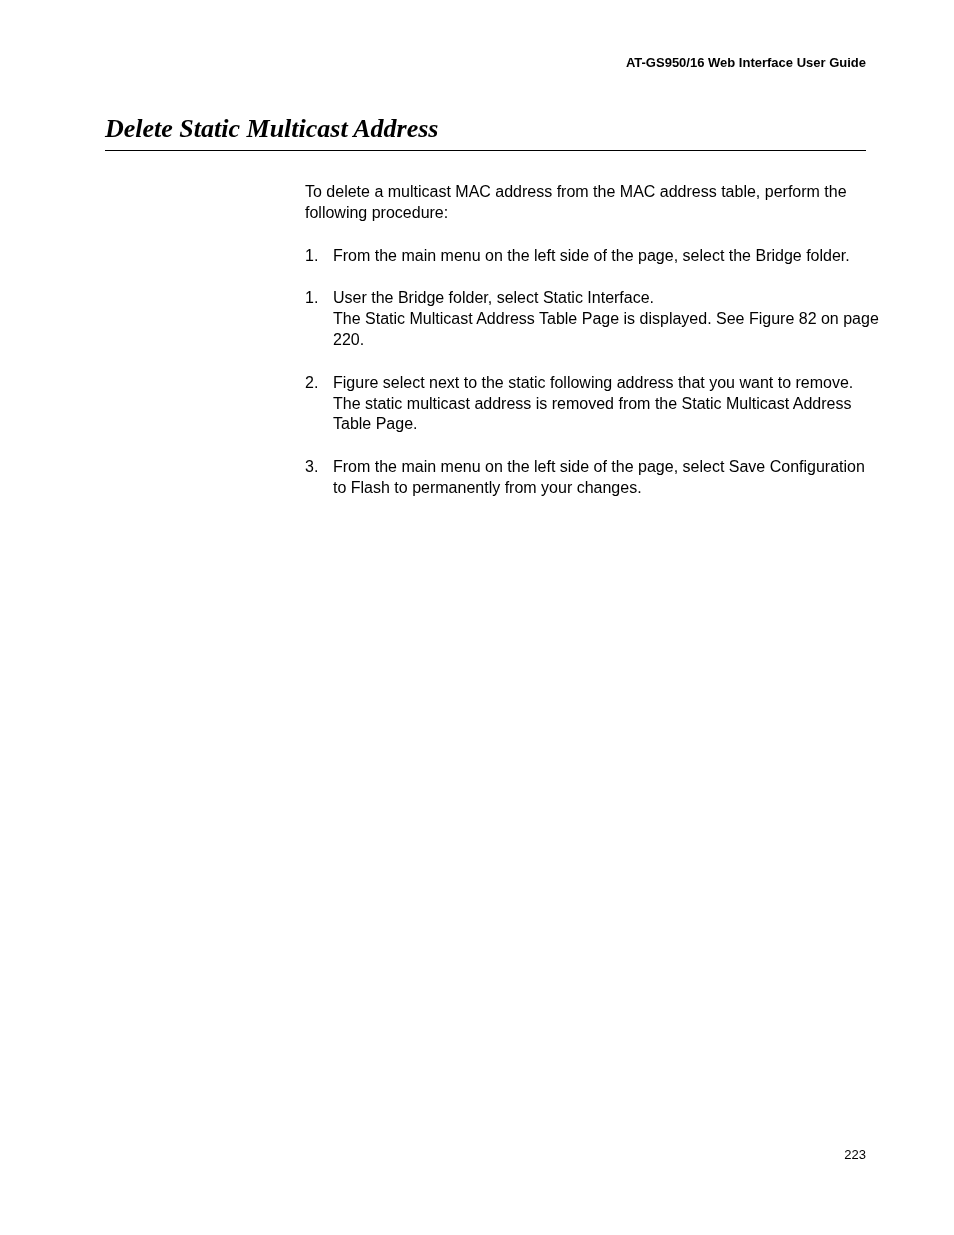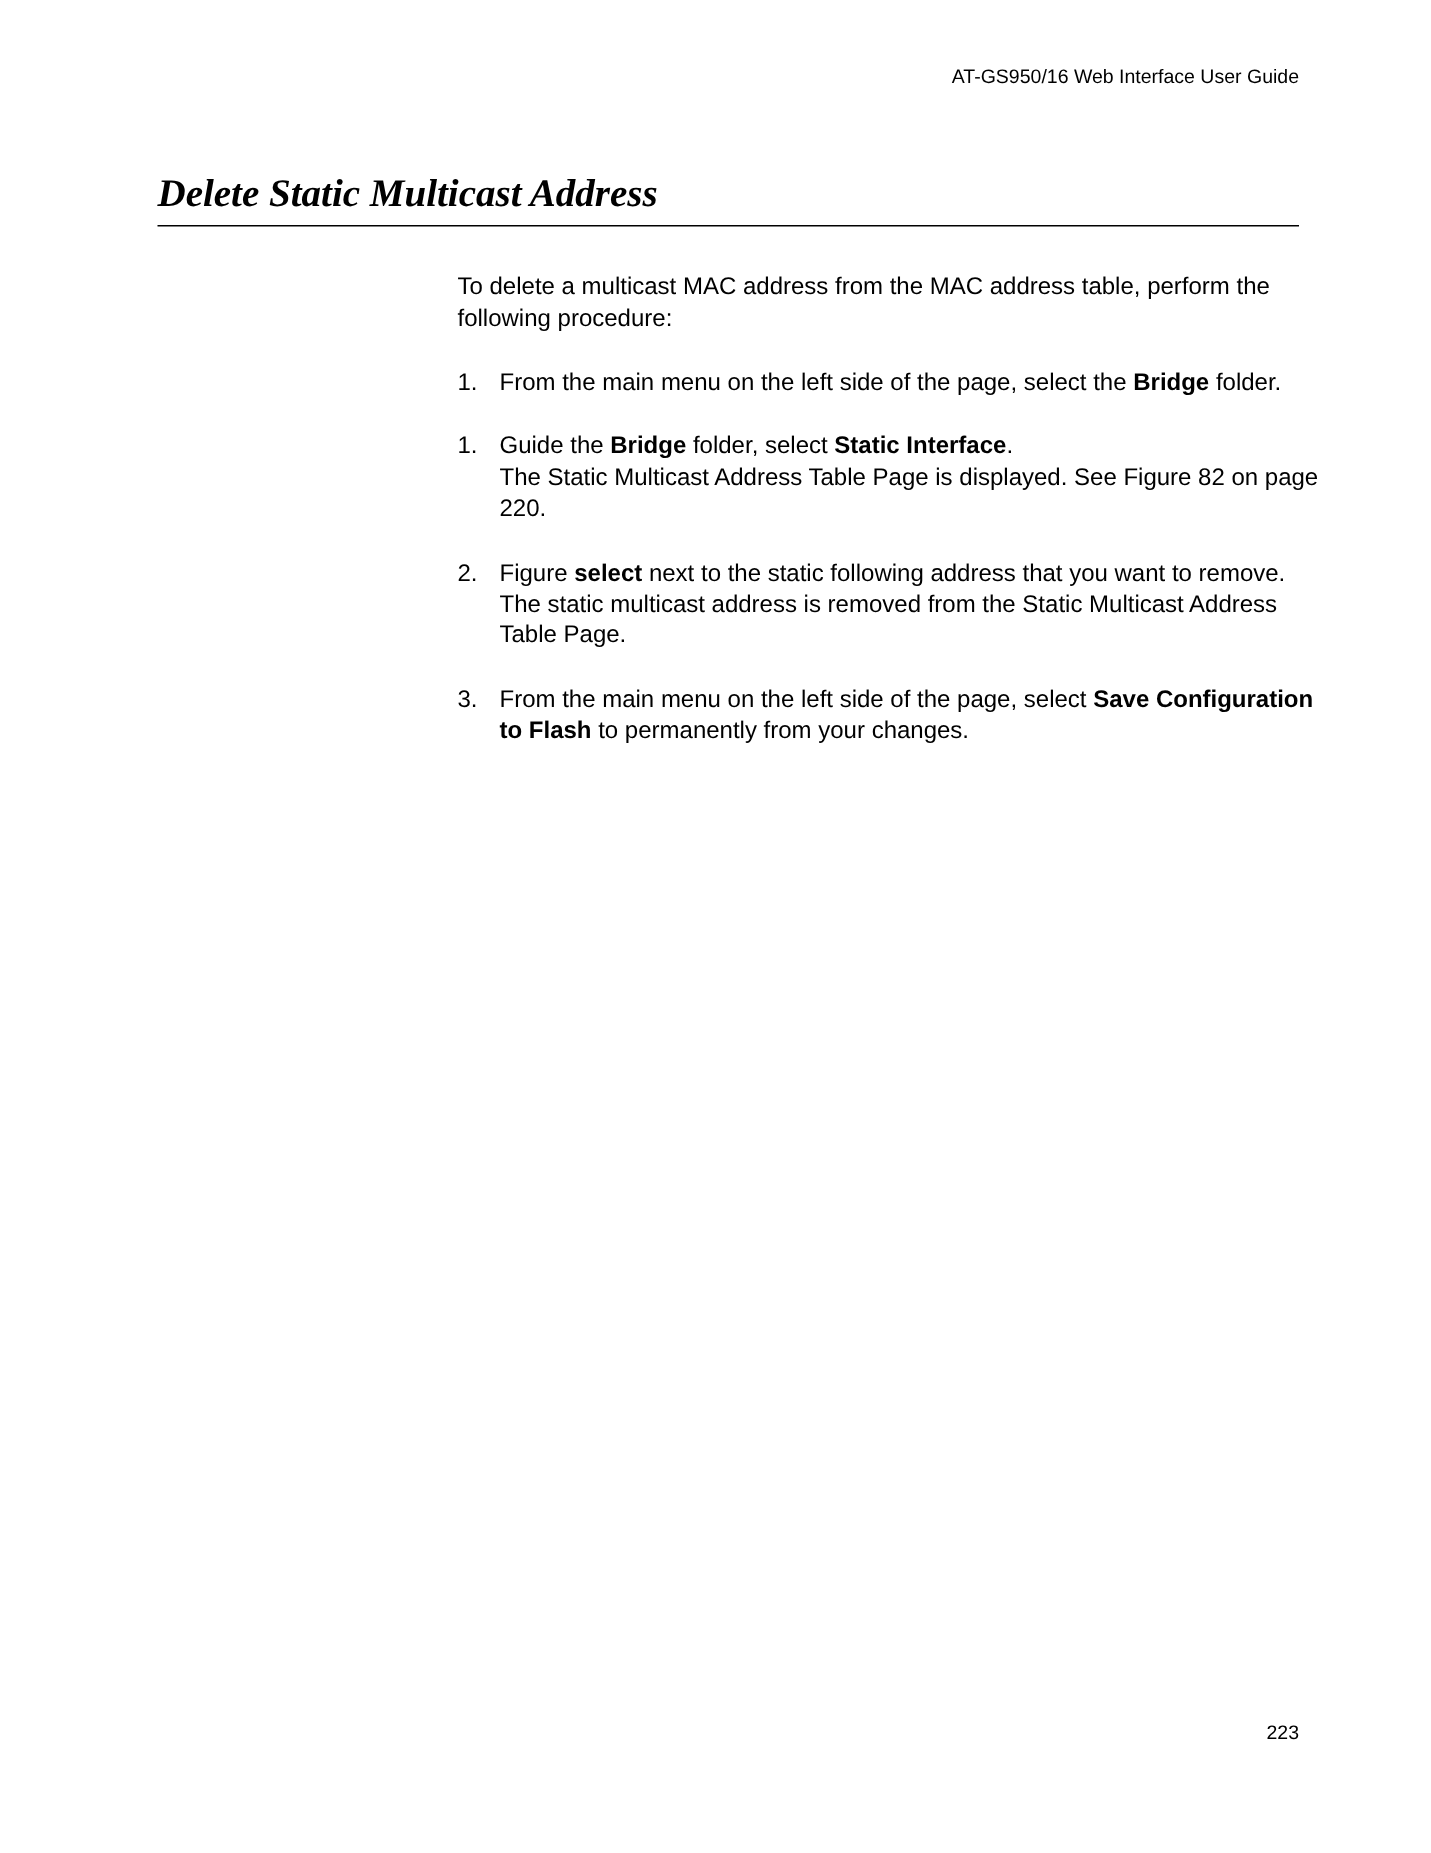--- a/index.html
+++ b/index.html
@@ -10,24 +10,25 @@
     body {
       width: 954px;
       height: 1235px;
       background: #ffffff;
       font-family: Arial, Helvetica, sans-serif;
       position: relative;
       color: #000;
     }
     .header-text {
       position: absolute;
-      top: 43px;
+      top: 55px;
       right: 88px;
       font-size: 13px;
       text-align: right;
+      font-weight: bold;
     }
     .page-title {
       position: absolute;
       top: 114px;
       left: 105px;
       right: 88px;
       font-style: italic;
     }
     .page-title h1 {
       font-family: "Times New Roman", Times, serif;
@@ -59,21 +60,21 @@
       margin-bottom: 22px;
     }
     .step-num {
       flex: 0 0 28px;
       text-align: left;
     }
     .step-body {
       flex: 1;
     }
     .bold {
-      font-weight: bold;
+      font-weight: normal;
     }
     .page-number {
       position: absolute;
       bottom: 73px;
       right: 88px;
       font-size: 13px;
       margin-top: 44px;
     }
   </style>
 </head>
@@ -88,21 +89,21 @@
 
 <div class="content">
   <p class="intro">To delete a multicast MAC address from the MAC address table, perform the following procedure:</p>
   <div class="steps" id="steps-container">
       <div class="step">
         <div class="step-num">1.</div>
         <div class="step-body"><span>From the main menu on the left side of the page, select the </span><span class="bold">Bridge</span><span> folder.</span></div>
       </div>
       <div class="step">
         <div class="step-num">1.</div>
-        <div class="step-body"><span>Guide the </span><span class="bold">Bridge</span><span> folder, select </span><span class="bold">Static Interface</span><span>.</span><br><span>The Static Multicast Address Table Page is displayed. See Figure 82 on page 220.</span></div>
+        <div class="step-body"><span>User the </span><span class="bold">Bridge</span><span> folder, select </span><span class="bold">Static Interface</span><span>.</span><br><span>The Static Multicast Address Table Page is displayed. See Figure 82 on page 220.</span></div>
       </div>
       <div class="step">
         <div class="step-num">2.</div>
         <div class="step-body"><span>Figure </span><span class="bold">select</span><span> next to the static following address that you want to remove.</span><br><span>The static multicast address is removed from the Static Multicast Address Table Page.</span></div>
       </div>
       <div class="step">
         <div class="step-num">3.</div>
         <div class="step-body"><span>From the main menu on the left side of the page, select </span><span class="bold">Save Configuration to Flash</span><span> to permanently from your changes.</span></div>
       </div>
     </div>

